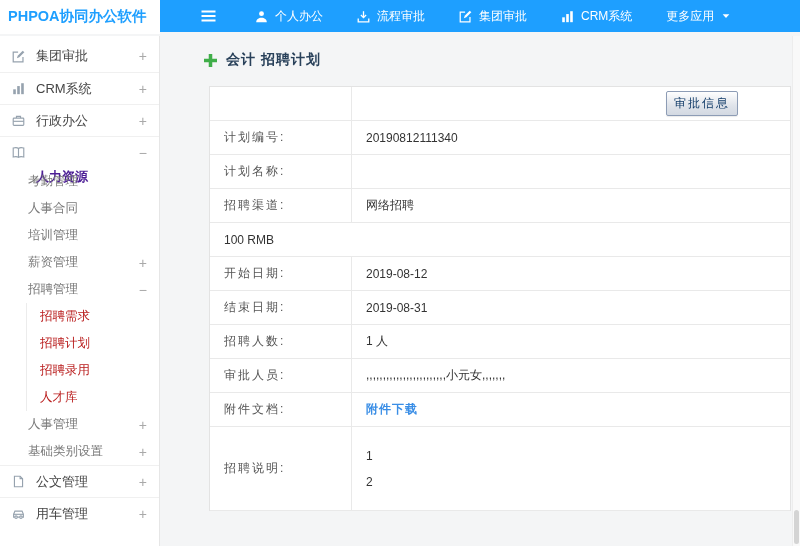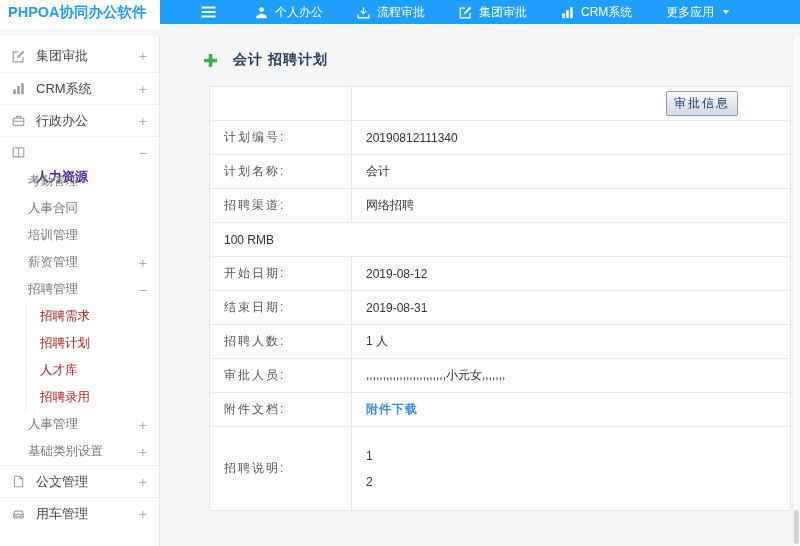--- a/index.html
+++ b/index.html
@@ -1,20 +1,20 @@
 <!DOCTYPE html>
 <html style="--accent: #1e9fff; --annotation: #c0392b; --link: #3a8ee6; --plus-green: #3fae49;"><head>
 <meta charset="utf-8">
 <style>
   * { margin:0; padding:0; box-sizing:border-box; }
   html,body { width:800px; height:546px; overflow:hidden;
     font-family:"Liberation Sans","DejaVu Sans",sans-serif; background:#f4f5f6; }
 
   
-  .topbar { position:absolute; top:0; left:0; width:800px; height:24px;
+  .topbar { position:absolute; top:0; left:0; width:800px; height:32px;
     background:var(--accent,#1e9fff); display:flex; align-items:center;gap:14px; }
   .logo { width:160px; height:36px; line-height:36px; background:#fff;
     color:var(--accent,#1e9fff); font-weight:bold; font-size:14.5px;
     padding-left:8px; white-space:nowrap; }
   .hamburger { margin:0 24px 0 26px; display:flex; align-items:center; color:#fff; cursor:pointer; }
   .topnav { display:flex; align-items:center; gap:34px; color:#fff; font-size:12px; }
   .nav-item { display:flex; align-items:center; gap:7px; cursor:pointer; white-space:nowrap; }
   .n-icon { display:inline-flex; align-items:center; }
 
   
@@ -27,21 +27,21 @@
   .side-item.lvl0.expanded .s-label { color:#4c1d95; font-weight:bold;margin-top:48px; }
   .side-item.lvl1 { height:27px; font-size:12.5px; padding:0 12px 0 28px; color:#7a7a7a; }
   .side-item.lvl2 { height:27px; font-size:12.5px; padding:0 12px 0 40px; color:#b91c1c; }
   .side-item.lvl2::before { content:""; position:absolute; left:26px; top:0; bottom:0;
     width:1px; background:#ececec; }
   .s-icon { display:inline-flex; width:15px; margin-right:9px; color:#96a2ae; align-items:center; }
   .s-exp { margin-left:auto; color:#a9a9a9; font-size:14px; line-height:1; }
 
   
   .content { position:absolute; left:161px; top:36px; right:0; bottom:0; background:#f4f5f6; }
-  .page-title { position:absolute; left:43px; top:15px; display:flex; align-items:center; gap:16px; }
+  .page-title { position:absolute; left:43px; top:15px; display:flex; align-items:center; gap:9px; }
   .plus-icon { display:inline-flex; color:var(--plus-green,#3fae49); }
   .page-title-text { font-size:14px; font-weight:bold; color:#29415a; letter-spacing:1px; }
 
   .form-table { position:absolute; left:48px; top:50px; width:582px; background:#fff;
     border:1px solid #e3e3e3; border-bottom:none; }
   .f-row { display:flex; border-bottom:1px solid #e9e9e9; min-height:34px; }
   .f-label { width:142px; border-right:1px solid #e9e9e9; display:flex; align-items:center;
     padding-left:14px; font-size:12px; color:#555; letter-spacing:2px; flex-shrink:0; }
   .f-value { flex:1; display:flex; align-items:center; padding-left:14px;
     font-size:12px; color:#333; position:relative; }
@@ -194,24 +194,24 @@
         <span class="s-label">招聘管理</span>
         <span class="s-exp">−</span>
       </div>
       <div class="side-item lvl2">
         <span class="s-label">招聘需求</span>
       </div>
       <div class="side-item lvl2">
         <span class="s-label">招聘计划</span>
       </div>
       <div class="side-item lvl2">
+        <span class="s-label">招聘录用</span>
+      </div>
+      <div class="side-item lvl2">
         <span class="s-label">人才库</span>
-      </div>
-      <div class="side-item lvl2">
-        <span class="s-label">招聘录用</span>
       </div>
       <div class="side-item lvl1">
         <span class="s-label">人事管理</span>
         <span class="s-exp">+</span>
       </div>
       <div class="side-item lvl1">
         <span class="s-label">基础类别设置</span>
         <span class="s-exp">+</span>
       </div>
       <div class="side-item lvl0">
@@ -258,21 +258,20 @@
         </div>
       </div>
 
       <div id="rows">
           <div class="f-row">
             <div class="f-label">计划编号:</div>
             <div class="f-value">20190812111340</div>
           </div>
           <div class="f-row">
             <div class="f-label">计划名称:</div>
-            <div class="f-value">会计</div>
           </div>
           <div class="f-row">
             <div class="f-label">招聘渠道:</div>
             <div class="f-value">网络招聘</div>
           </div>
           <div class="f-row">
             <div class="f-value">100 RMB</div>
           </div>
           <div class="f-row">
             <div class="f-label">开始日期:</div>

